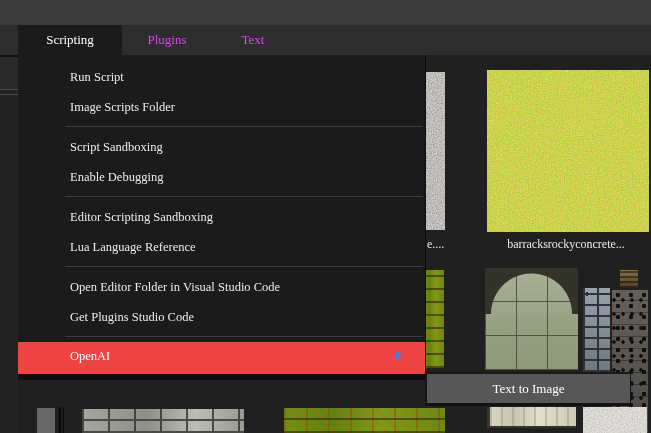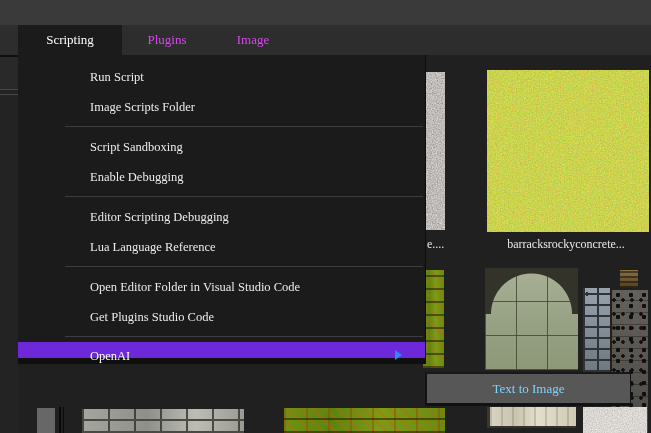--- a/index.html
+++ b/index.html
@@ -62,45 +62,45 @@
   .label-clipped{left:427px;width:20px;overflow:hidden;}
   .label-barracks{left:484px;width:164px;text-align:center;overflow:hidden;}
 
   .bottom-gray-square{position:absolute;left:37px;top:408px;width:18px;height:25px;background:#676767;}
   .vline-a{position:absolute;left:59px;top:407px;width:2px;height:26px;background:#0a0a0a;}
   .vline-b{position:absolute;left:63px;top:407px;width:1px;height:26px;background:#0a0a0a;}
 
   
   .menu-panel{position:absolute;left:18px;top:55px;width:407px;background:#1b1b1b;
       border-right:1px solid #0c0c0c;border-bottom:6px solid #0f0f0f;padding-top:7px;z-index:10;}
-  .mi{height:30px;line-height:30px;padding-left:72px;color:#ececec;font-size:12.5px;cursor:default;}
+  .mi{height:30px;line-height:30px;padding-left:52px;color:#ececec;font-size:12.5px;cursor:default;}
   .sep{height:10px;position:relative;}
   .sep::after{content:"";position:absolute;left:47px;right:2px;top:4px;height:1px;background:#3d3d3d;}
-  .mi-openai{height:16px;line-height:28px;background:#6d28d9;color:#ffffff;position:relative;}
+  .mi-openai{height:32px;line-height:28px;background:#ef4444;color:#ffffff;position:relative;}
   .arrow-right{position:absolute;right:23px;top:8px;width:0;height:0;
       border-left:7px solid #2e86ff;border-top:5.5px solid rgba(0,0,0,0);border-bottom:5.5px solid rgba(0,0,0,0);}
 
   
   .submenu{position:absolute;left:425px;top:372px;width:206px;height:34px;background:#575757;
       border-top:2px solid #181818;border-bottom:3px solid #121212;border-left:2px solid #141414;border-right:1px solid #141414;
       box-sizing:border-box;z-index:11;}
-  .smi{height:29px;line-height:29px;text-align:center;color:#7dd3fc;font-size:13px;cursor:default;}
+  .smi{height:29px;line-height:29px;text-align:center;color:#ffffff;font-size:13px;cursor:default;}
 </style>
 </head>
 <body>
 
 <div class="screen">
 
   <div class="titlebar"></div>
 
   <div class="menubar">
     <div class="spacer"></div>
     <div class="tab tab-scripting">Scripting</div>
     <div class="tab tab-plugins">Plugins</div>
-    <div class="tab tab-help">Image</div>
+    <div class="tab tab-help">Text</div>
   </div>
 
   <div class="left-strip">
     <div class="seg" style="top:0;height:32px;"></div>
     <div class="ln" style="top:32px;"></div>
     <div class="ln" style="top:37px;"></div>
   </div>
 
   <svg class="tex" style="left:425px;top:72px;" width="20" height="158">
     <filter id="f-gray">
@@ -143,21 +143,21 @@
     <rect width="64" height="26" filter="url(#f-conc)"></rect>
   </svg>
 
   <div class="menu-panel">
     <div class="mi">Run Script</div>
     <div class="mi">Image Scripts Folder</div>
     <div class="sep"></div>
     <div class="mi">Script Sandboxing</div>
     <div class="mi">Enable Debugging</div>
     <div class="sep"></div>
-    <div class="mi">Editor Scripting Debugging</div>
+    <div class="mi">Editor Scripting Sandboxing</div>
     <div class="mi">Lua Language Reference</div>
     <div class="sep"></div>
     <div class="mi">Open Editor Folder in Visual Studio Code</div>
     <div class="mi">Get Plugins Studio Code</div>
     <div class="sep"></div>
     <div class="mi mi-openai">
       <span>OpenAI</span>
       <span class="arrow-right"></span>
     </div>
   </div>

